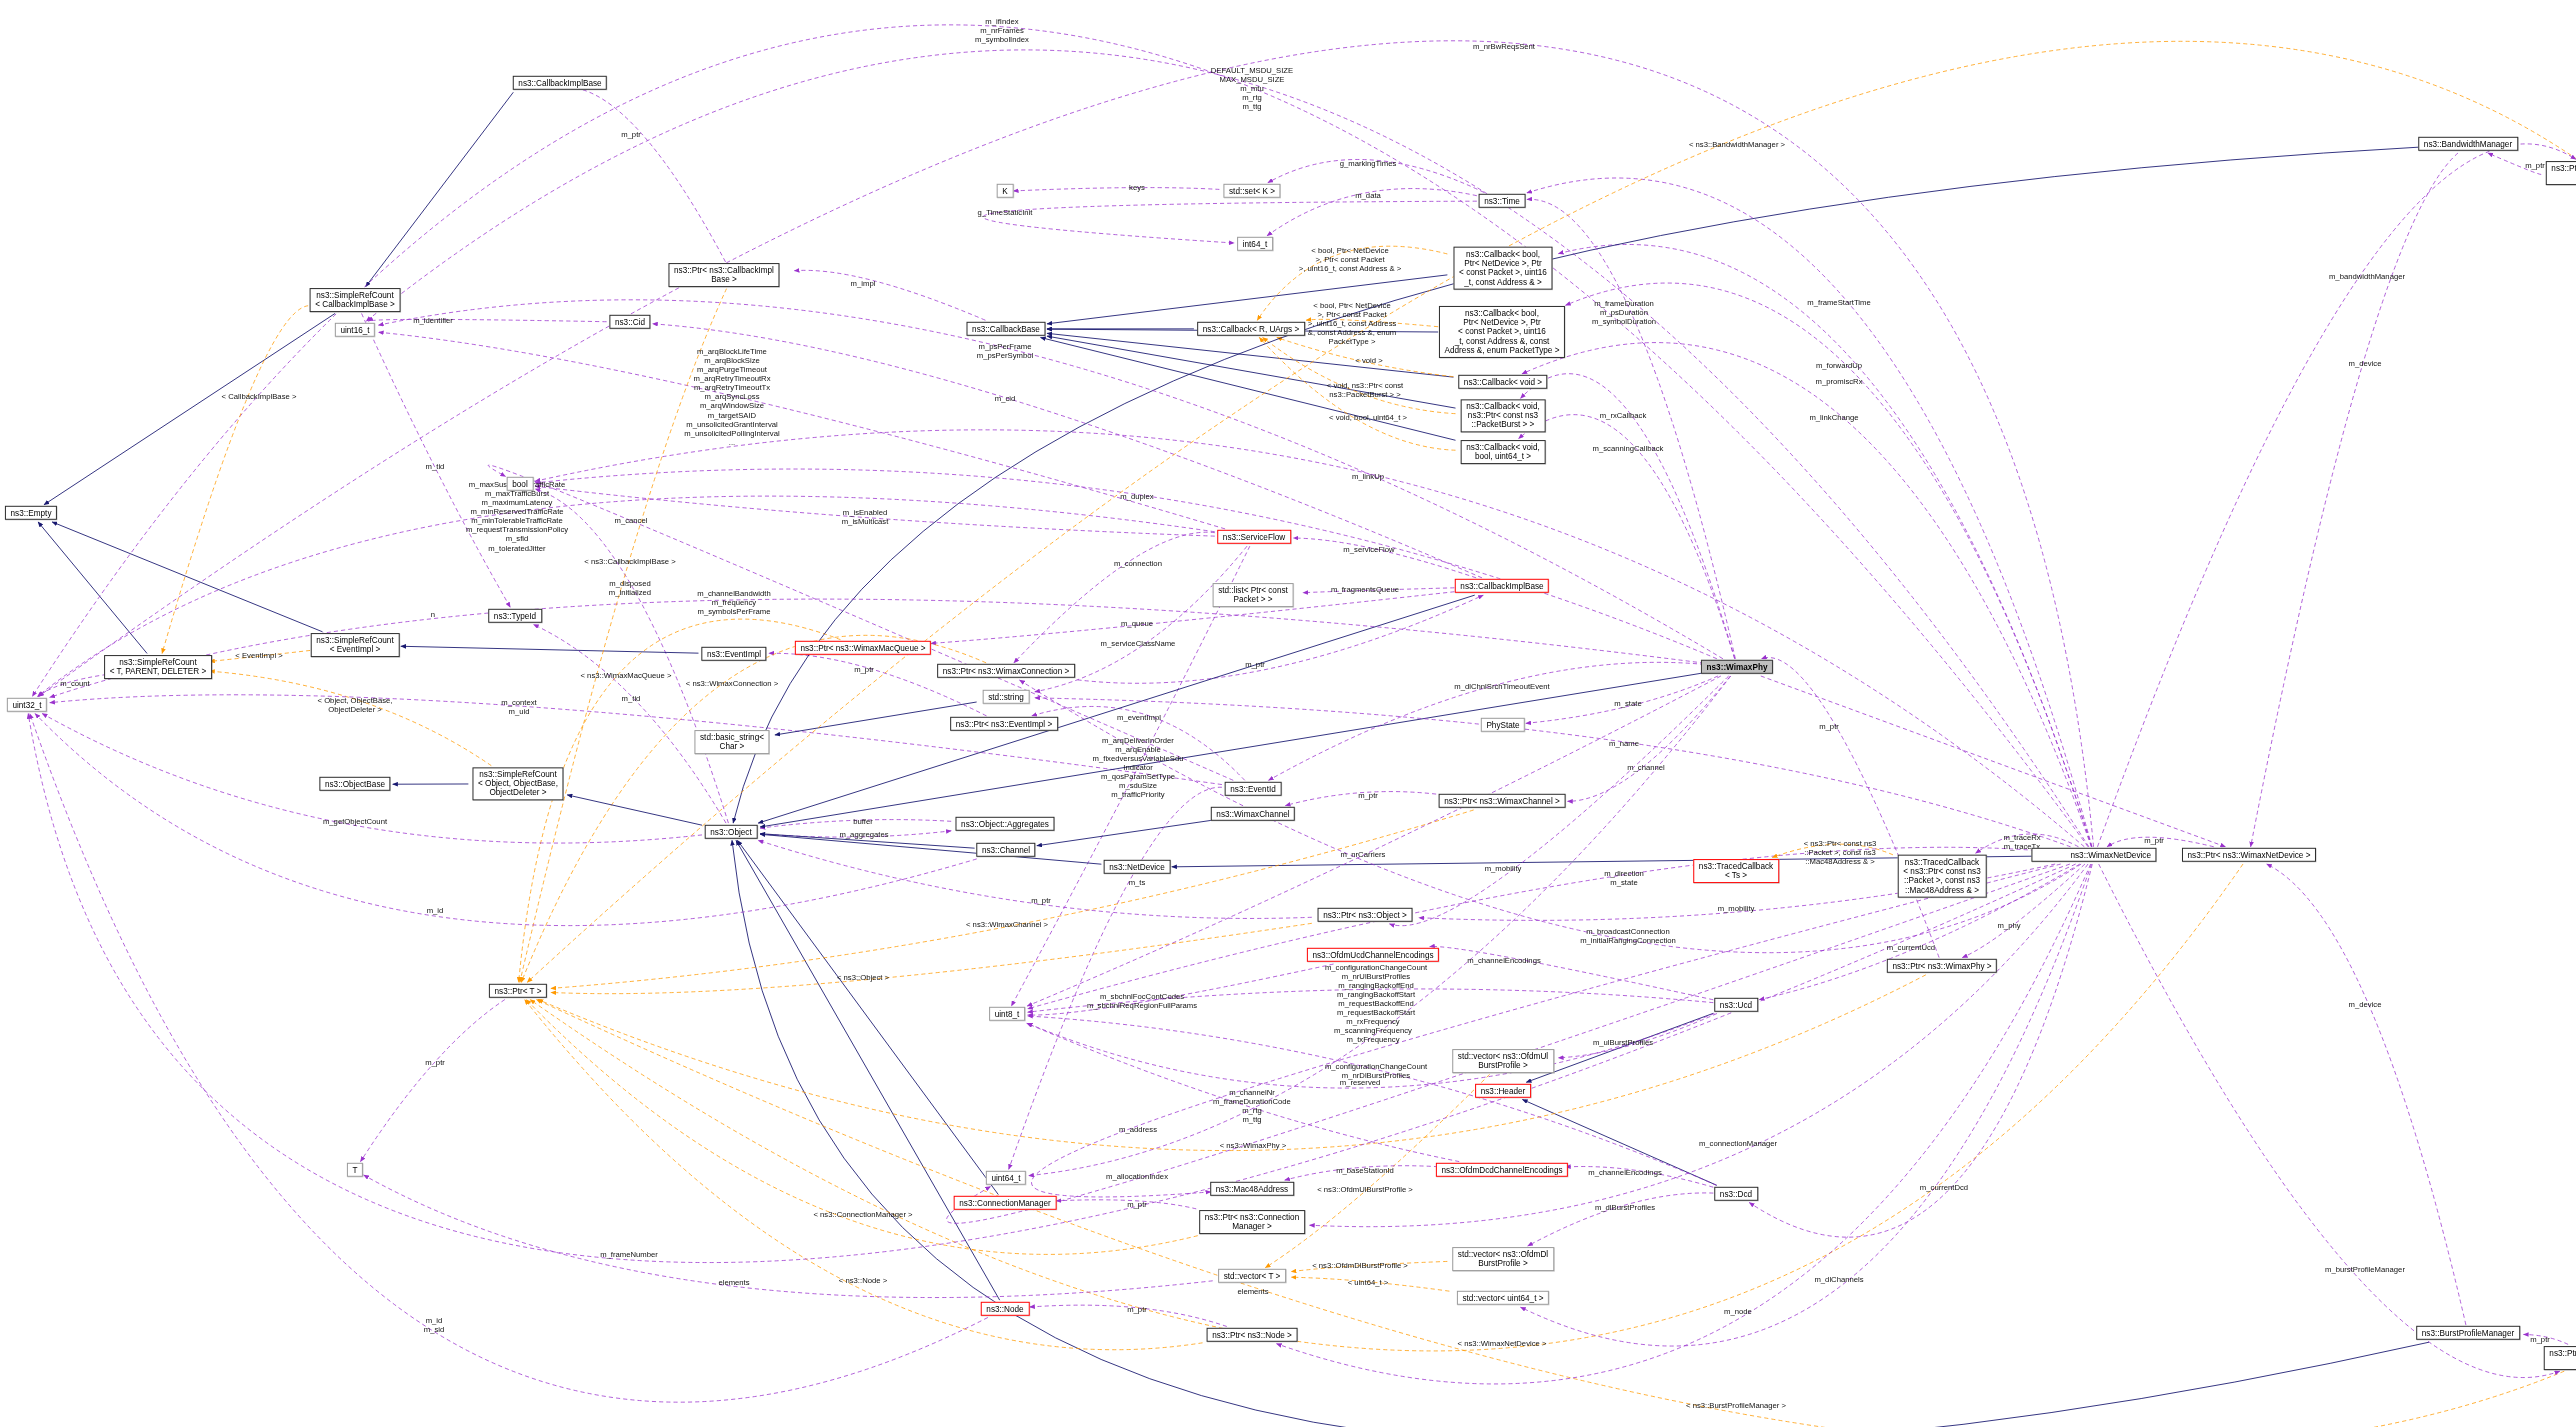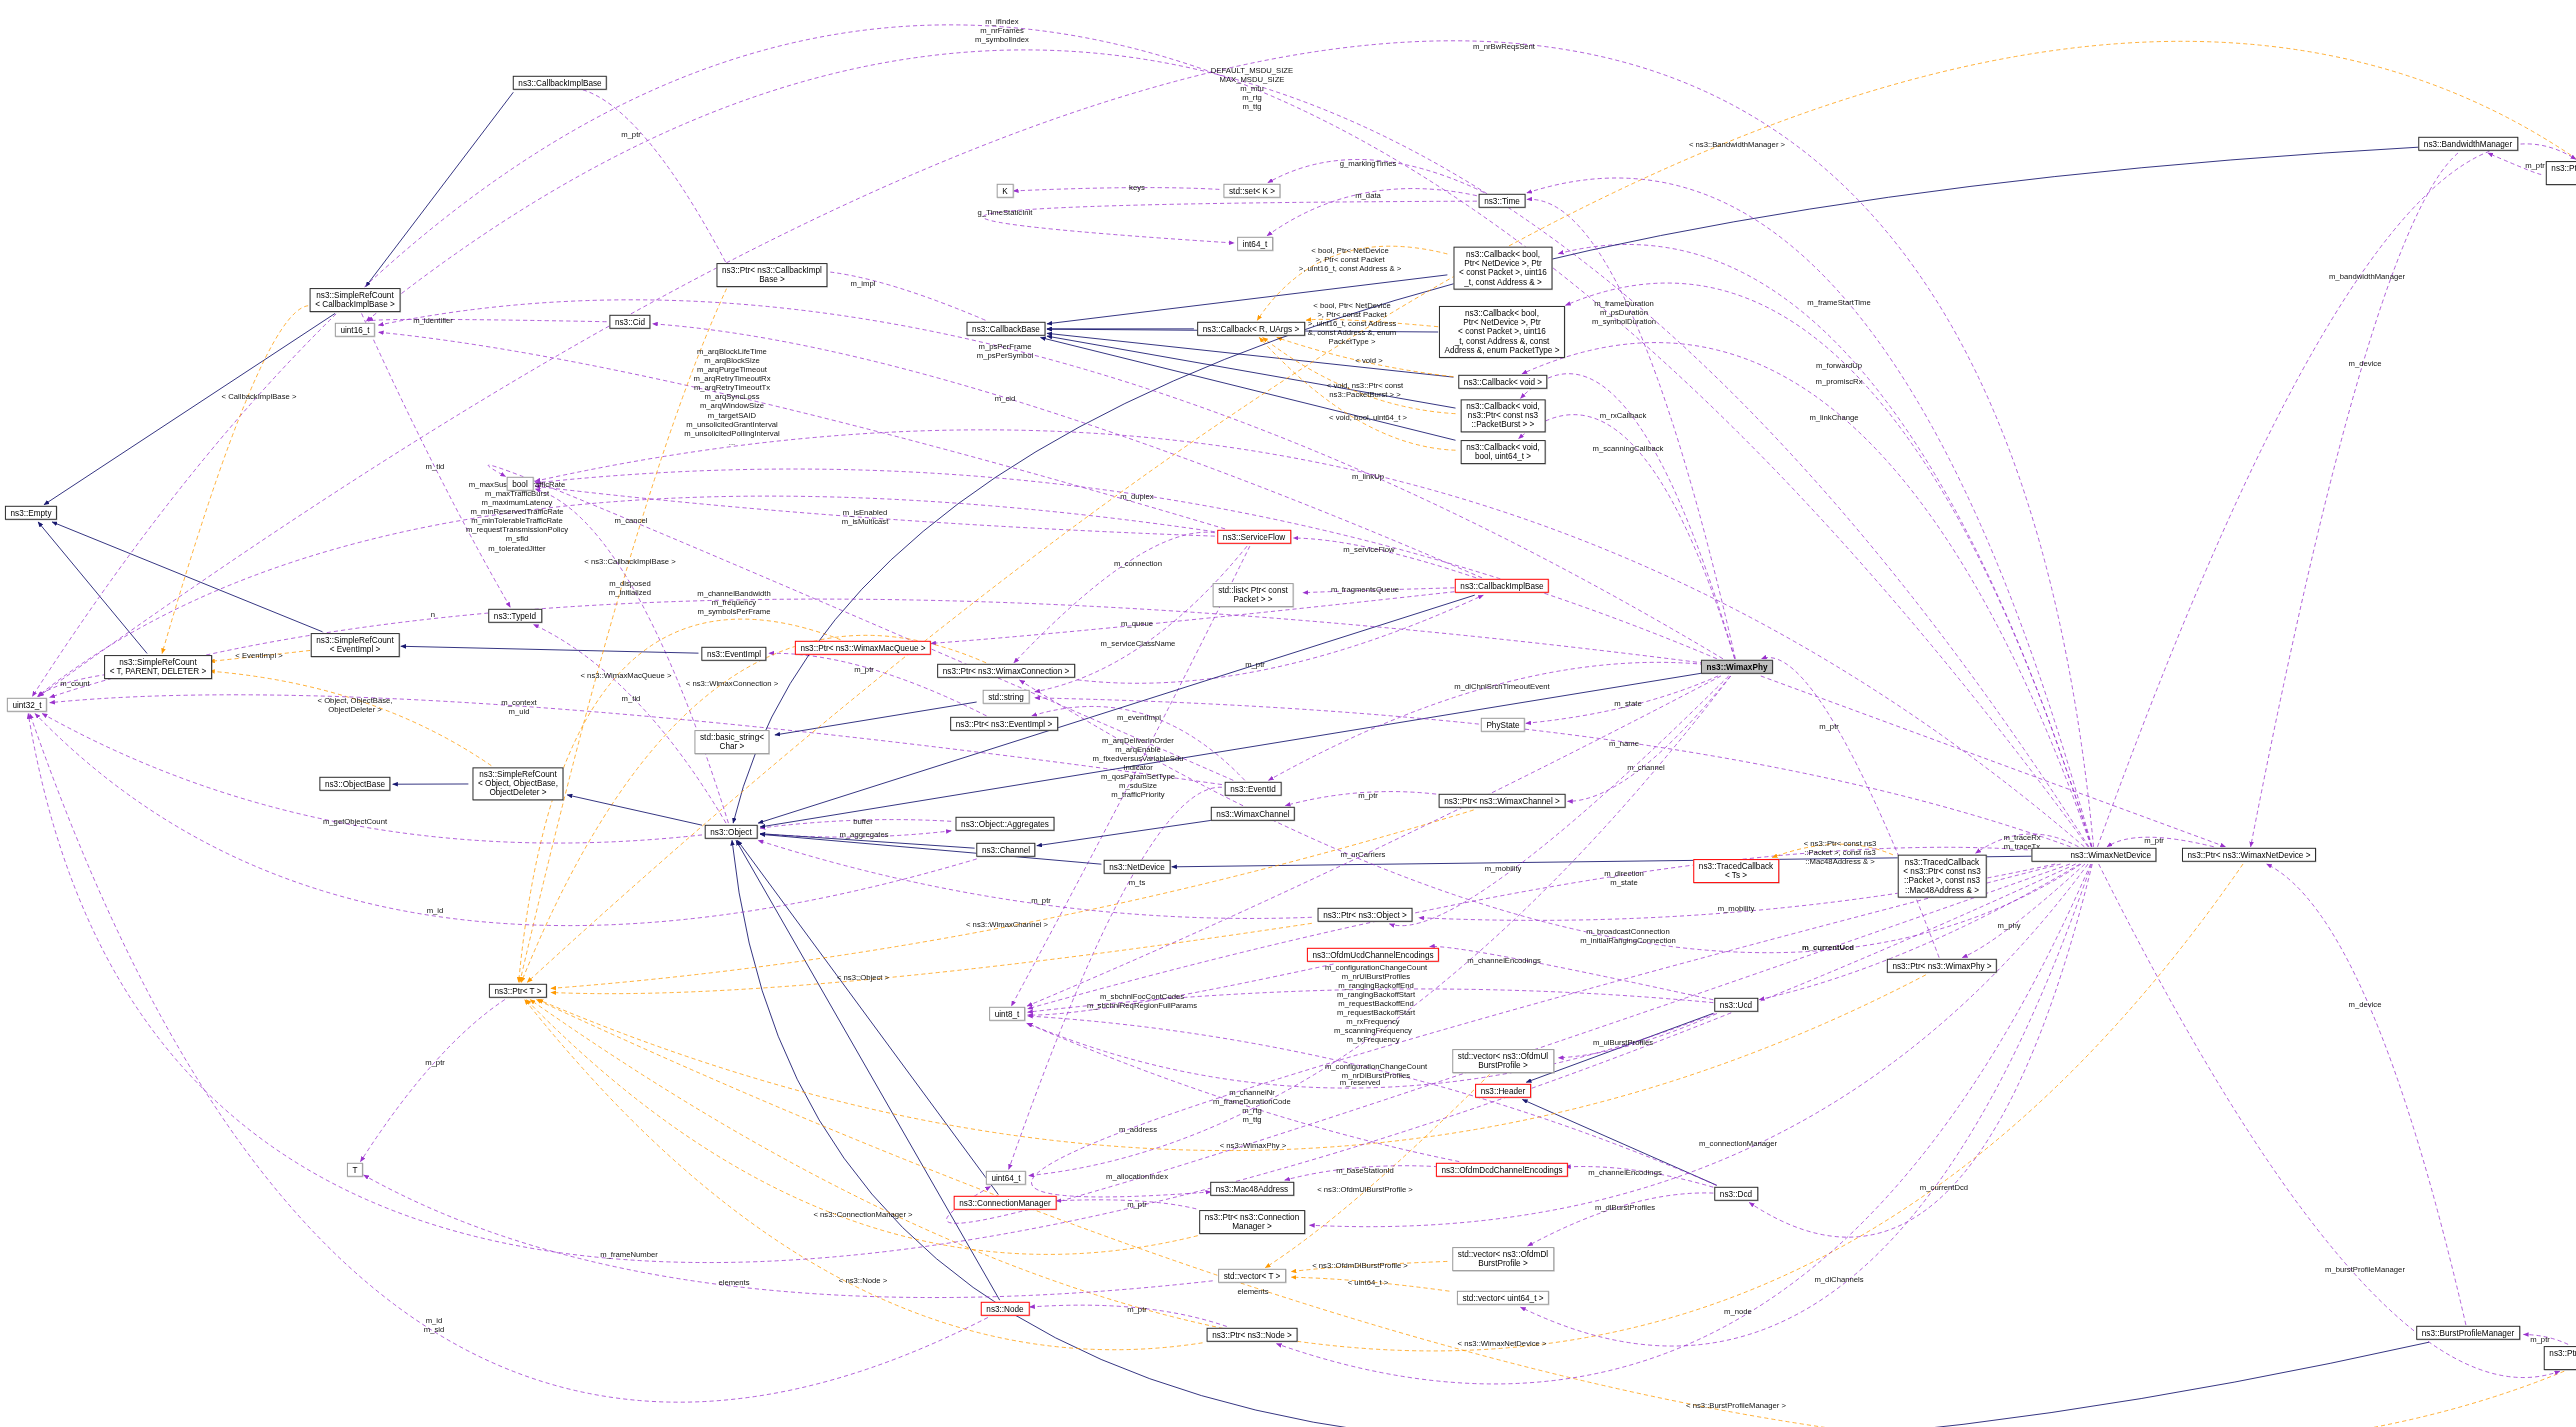--- a/index.html
+++ b/index.html
@@ -282,21 +282,21 @@
       <div class="edge-label" style="left: 1736px; top: 909px;">m_mobility</div>
       <div class="edge-label" style="left: 1624px; top: 744px;">m_name</div>
       <div class="edge-label" style="left: 1624px; top: 878px;">m_direction
 m_state</div>
       <div class="edge-label" style="left: 1363px; top: 855px;">m_nrCarriers</div>
       <div class="edge-label" style="left: 1840px; top: 853px;">&lt; ns3::Ptr&lt; const ns3
 ::Packet &gt;, const ns3
 ::Mac48Address &amp; &gt;</div>
       <div class="edge-label" style="left: 2022px; top: 842px;">m_traceRx
 m_traceTx</div>
-      <div class="edge-label" style="left: 1828px; top: 948px; font-weight: bold;">m_currentUcd</div>
+      <div class="edge-label" style="left: 1911px; top: 948px;">m_currentUcd</div>
       <div class="edge-label" style="left: 2009px; top: 926px;">m_phy</div>
       <div class="edge-label" style="left: 1829px; top: 727px;">m_ptr</div>
       <div class="edge-label" style="left: 1253px; top: 1146px;">&lt; ns3::WimaxPhy &gt;</div>
       <div class="edge-label" style="left: 1504px; top: 961px;">m_channelEncodings</div>
       <div class="edge-label" style="left: 1142px; top: 1001px;">m_sbchnlFocContCodes
 m_sbchnlReqRegionFullParams</div>
       <div class="edge-label" style="left: 1376px; top: 990px;">m_configurationChangeCount
 m_nrUlBurstProfiles
 m_rangingBackoffEnd
 m_rangingBackoffStart
@@ -351,21 +351,21 @@
 m_initialRangingConnection</div>
       <div class="edge-label" style="left: 433px; top: 615px;">n</div>
       <div class="edge-label" style="left: 1253px; top: 1292px;">elements</div>
     </div>
   <div id="node-layer">
       <div class="node " style="left: 520px; top: 83px; margin-left: 40px;">ns3::CallbackImplBase</div>
       <div class="node " style="left: 355px; top: 300px;">ns3::SimpleRefCount
 &lt; CallbackImplBase &gt;</div>
       <div class="node typedef" style="left: 355px; top: 330px;">uint16_t</div>
       <div class="node " style="left: 630px; top: 322px;">ns3::Cid</div>
-      <div class="node " style="left: 772px; top: 275px;">ns3::Ptr&lt; ns3::CallbackImpl
+      <div class="node " style="left: 724px; top: 275px;">ns3::Ptr&lt; ns3::CallbackImpl
 Base &gt;</div>
       <div class="node typedef" style="left: 1005px; top: 191px;">K</div>
       <div class="node typedef" style="left: 1252px; top: 191px;">std::set&lt; K &gt;</div>
       <div class="node " style="left: 1502px; top: 201px;">ns3::Time</div>
       <div class="node typedef" style="left: 1255px; top: 244px;">int64_t</div>
       <div class="node " style="left: 1006px; top: 329px;">ns3::CallbackBase</div>
       <div class="node " style="left: 1251px; top: 329px;">ns3::Callback&lt; R, UArgs &gt;</div>
       <div class="node " style="left: 1503px; top: 268px;">ns3::Callback&lt; bool,
 Ptr&lt; NetDevice &gt;, Ptr
 &lt; const Packet &gt;, uint16

